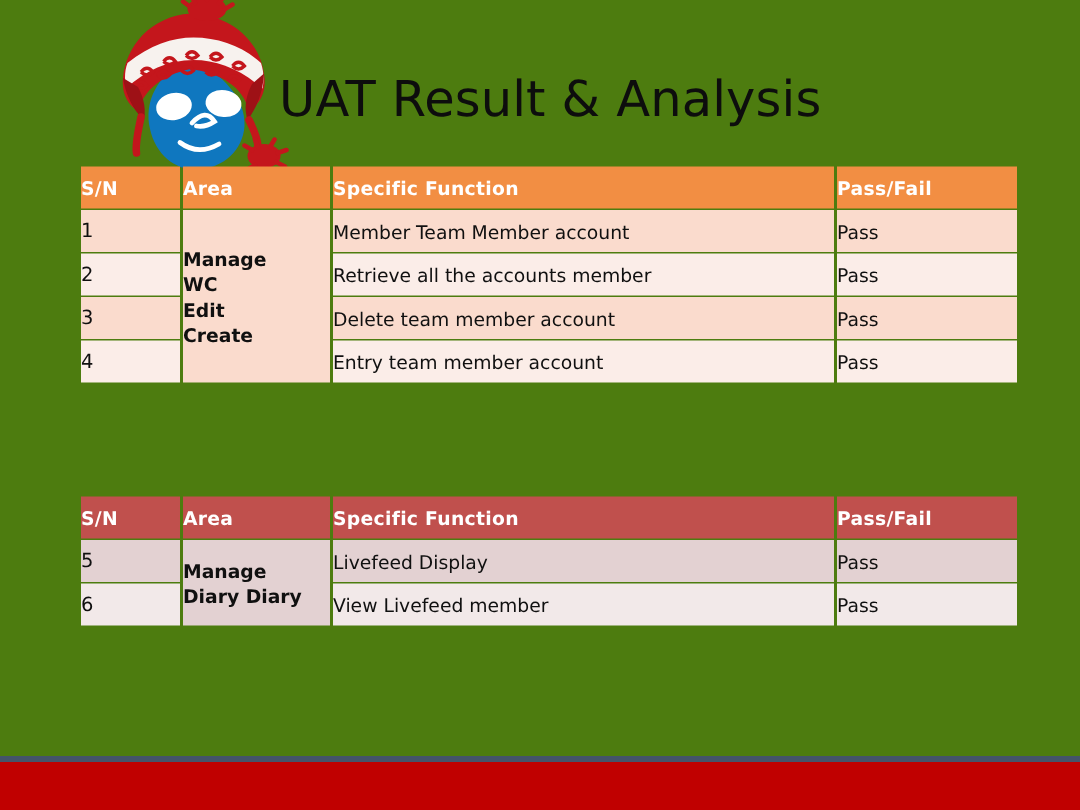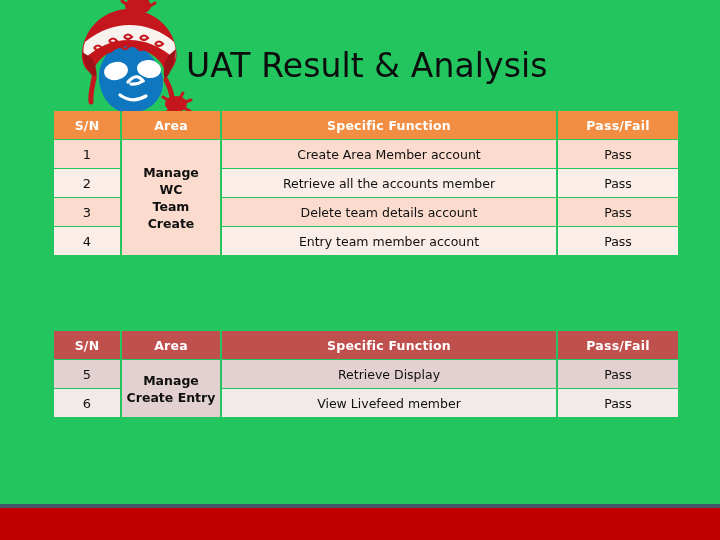--- a/index.html
+++ b/index.html
@@ -12,21 +12,21 @@
     background: #FFFFFF;
     font-family: "Liberation Sans", sans-serif;
     overflow: hidden;
     position: relative;
   }
 
   
   .slide {
     position: absolute;
     inset: 0;
-    background: #22c55e;
+    background: #4d7c0f;
   }
 
   
   .logo-wrap {
     position: absolute;
     left: 52px;
     top: 0px;
     width: 150px;
     height: 120px;
   }
@@ -51,21 +51,21 @@
   .tbl {
     position: absolute;
     border-collapse: separate;
     border-spacing: 2px 1px;
     table-layout: fixed;
     font-family: "DejaVu Sans", sans-serif;
   }
   .tbl td, .tbl th {
     padding: 0;
     margin: 0;
-    text-align: center;
+    text-align: left;
     vertical-align: middle;
     font-weight: normal;
   }
 
   .tbl th {
     color: #FFFFFF;
     font-weight: bold;
     font-size: 12.5px;
     height: 28px;
     letter-spacing: 0.2px;
@@ -195,34 +195,34 @@
         <th>Specific Function</th>
         <th>Pass/Fail</th>
       </tr>
     </thead>
     <tbody>
       <tr>
         <td class="band-a sn-cell">1</td>
         <td class="area-cell" rowspan="4">
           <div>Manage</div>
           <div>WC</div>
-          <div>Team</div>
+          <div>Edit</div>
           <div>Create</div>
         </td>
-        <td class="band-a">Create Area Member account</td>
+        <td class="band-a">Member Team Member account</td>
         <td class="band-a">Pass</td>
       </tr>
       <tr>
         <td class="band-b sn-cell">2</td>
         <td class="band-b">Retrieve all the accounts member</td>
         <td class="band-b">Pass</td>
       </tr>
       <tr>
         <td class="band-a sn-cell">3</td>
-        <td class="band-a">Delete team details account</td>
+        <td class="band-a">Delete team member account</td>
         <td class="band-a">Pass</td>
       </tr>
       <tr>
         <td class="band-b sn-cell">4</td>
         <td class="band-b">Entry team member account</td>
         <td class="band-b">Pass</td>
       </tr>
     </tbody>
   </table>
 
@@ -239,23 +239,23 @@
         <th>Area</th>
         <th>Specific Function</th>
         <th>Pass/Fail</th>
       </tr>
     </thead>
     <tbody>
       <tr>
         <td class="band-a sn-cell">5</td>
         <td class="area-cell" rowspan="2">
           <div>Manage</div>
-          <div>Create Entry</div>
+          <div>Diary Diary</div>
         </td>
-        <td class="band-a">Retrieve Display</td>
+        <td class="band-a">Livefeed Display</td>
         <td class="band-a">Pass</td>
       </tr>
       <tr>
         <td class="band-b sn-cell">6</td>
         <td class="band-b">View Livefeed member</td>
         <td class="band-b">Pass</td>
       </tr>
     </tbody>
   </table>
 

